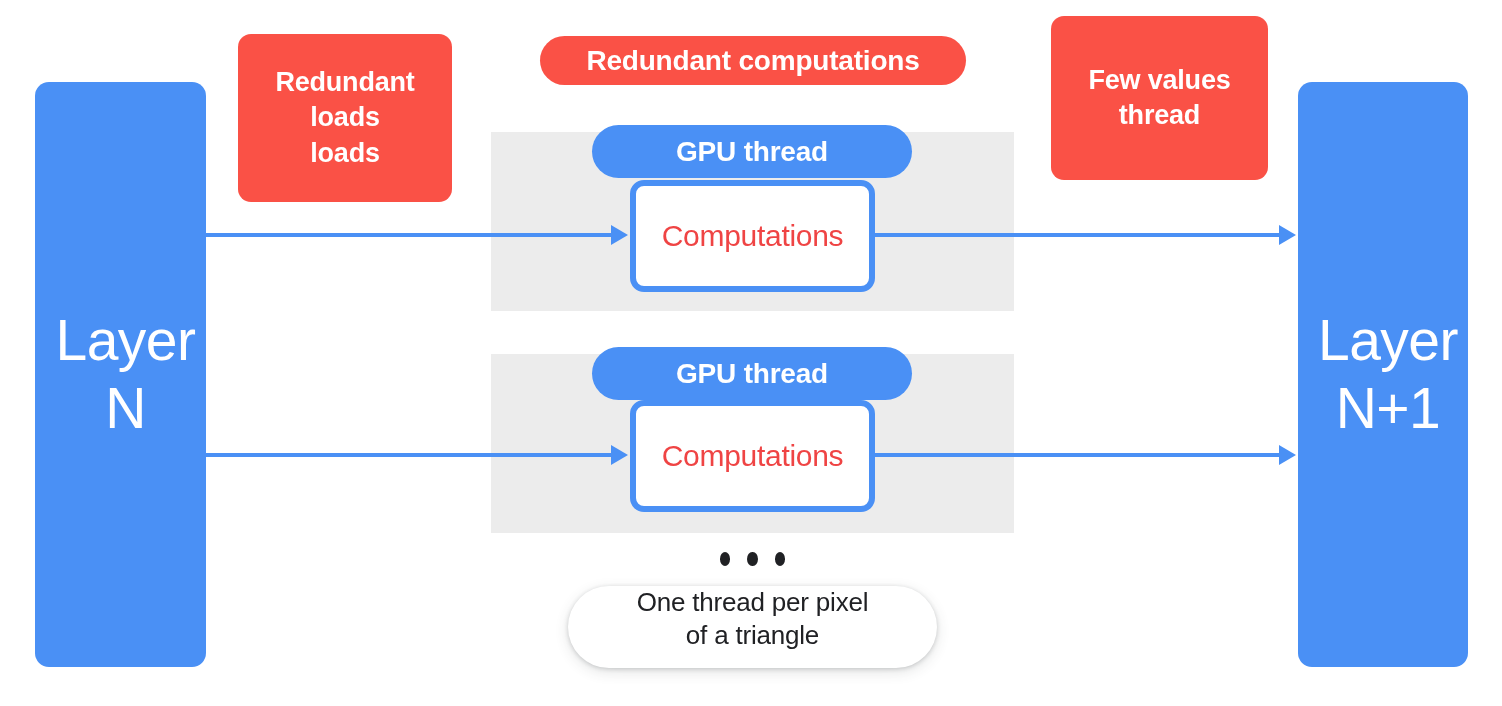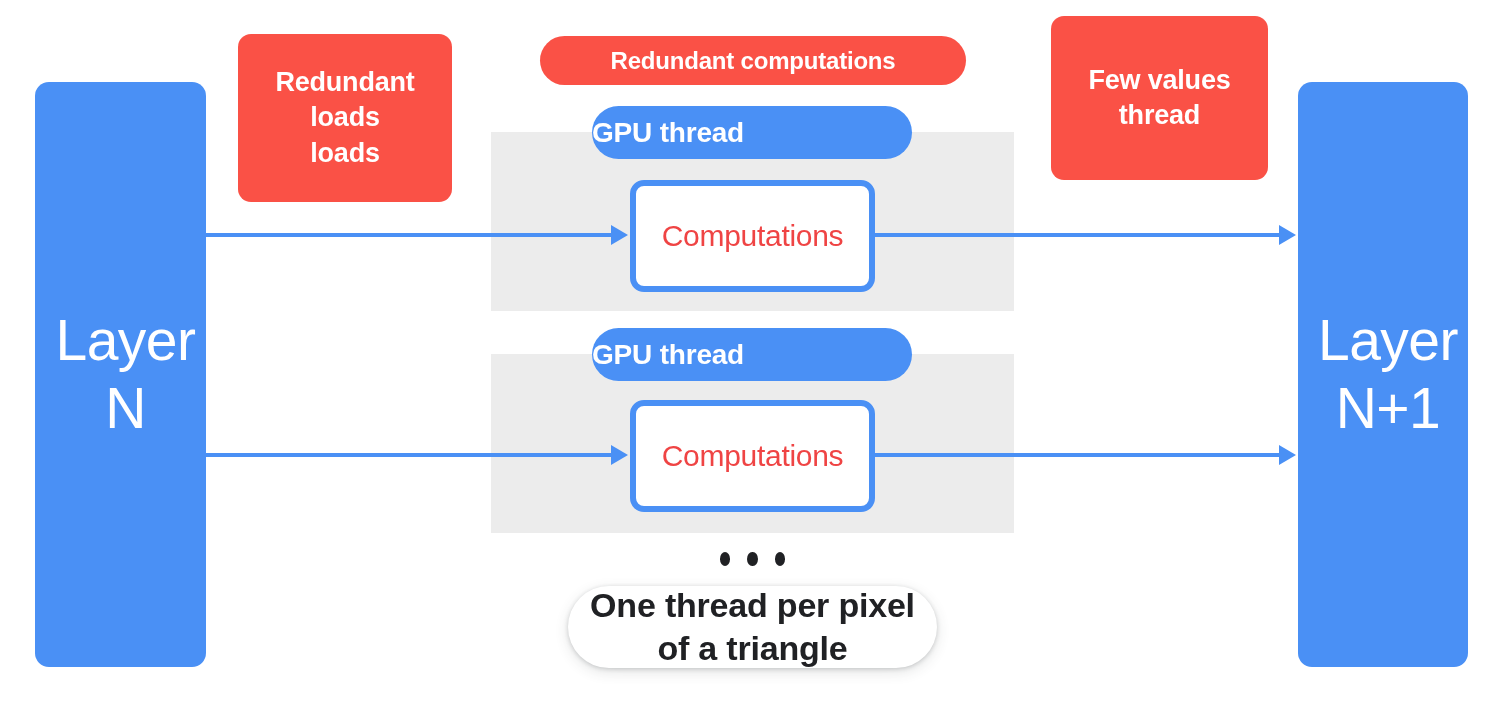--- a/index.html
+++ b/index.html
@@ -51,43 +51,44 @@
     padding: 0 10px;
   }
   .red-pill {
     background: #fa5146;
     border-radius: 999px;
     color: #ffffff;
     display: flex;
     align-items: center;
     justify-content: center;
     text-align: center;
-    font-size: 24px;
+    font-size: 28px;
     font-weight: 700;
     letter-spacing: -0.2px;
     padding: 0 24px;
   }
 
   
   .gray-band {
     background: #ececec;
   }
 
   
   .gpu-pill {
     background: #4a90f5;
     border-radius: 999px;
     color: #ffffff;
     display: flex;
     align-items: center;
-    justify-content: flex-start;
+    justify-content: center;
     text-align: center;
     font-size: 28px;
     font-weight: 700;
     letter-spacing: -0.2px;
+    margin-top: 19px;
   }
 
   
   .comp-box {
     background: #ffffff;
     border: 6px solid #4a90f5;
     border-radius: 14px;
     color: #ef4444;
     display: flex;
     align-items: center;
@@ -124,25 +125,24 @@
     background: #202124;
   }
 
   
   .caption-pill {
     background: #ffffff;
     border-radius: 999px;
     box-shadow: 0 1px 4px rgba(60,64,67,0.22), 0 4px 14px rgba(60,64,67,0.14);
     color: #202124;
     display: flex;
-    align-items: center;
-    justify-content: center;
-    text-align: center;
-    font-size: 34px;
-    font-weight: 700;
+    justify-content: center;
+    text-align: center;
+    font-size: 26px;
+    font-weight: 400;
     line-height: 1.26;
     letter-spacing: -0.2px;
   }
 </style>
 </head>
 <body>
 
 <div id="stage">
 
   <div class="abs gray-band" style="left:491px; top:132px; width:523px; height:179px;"></div>

